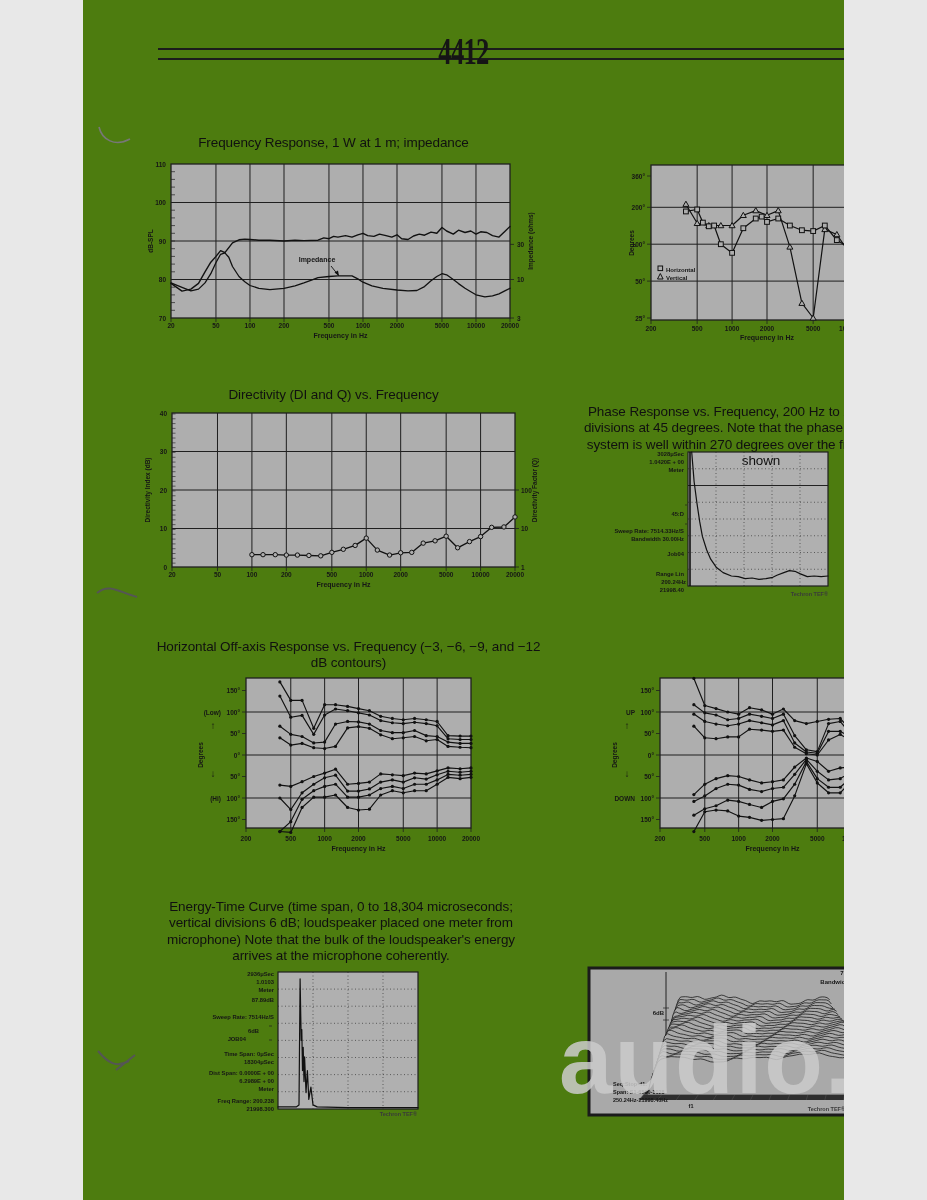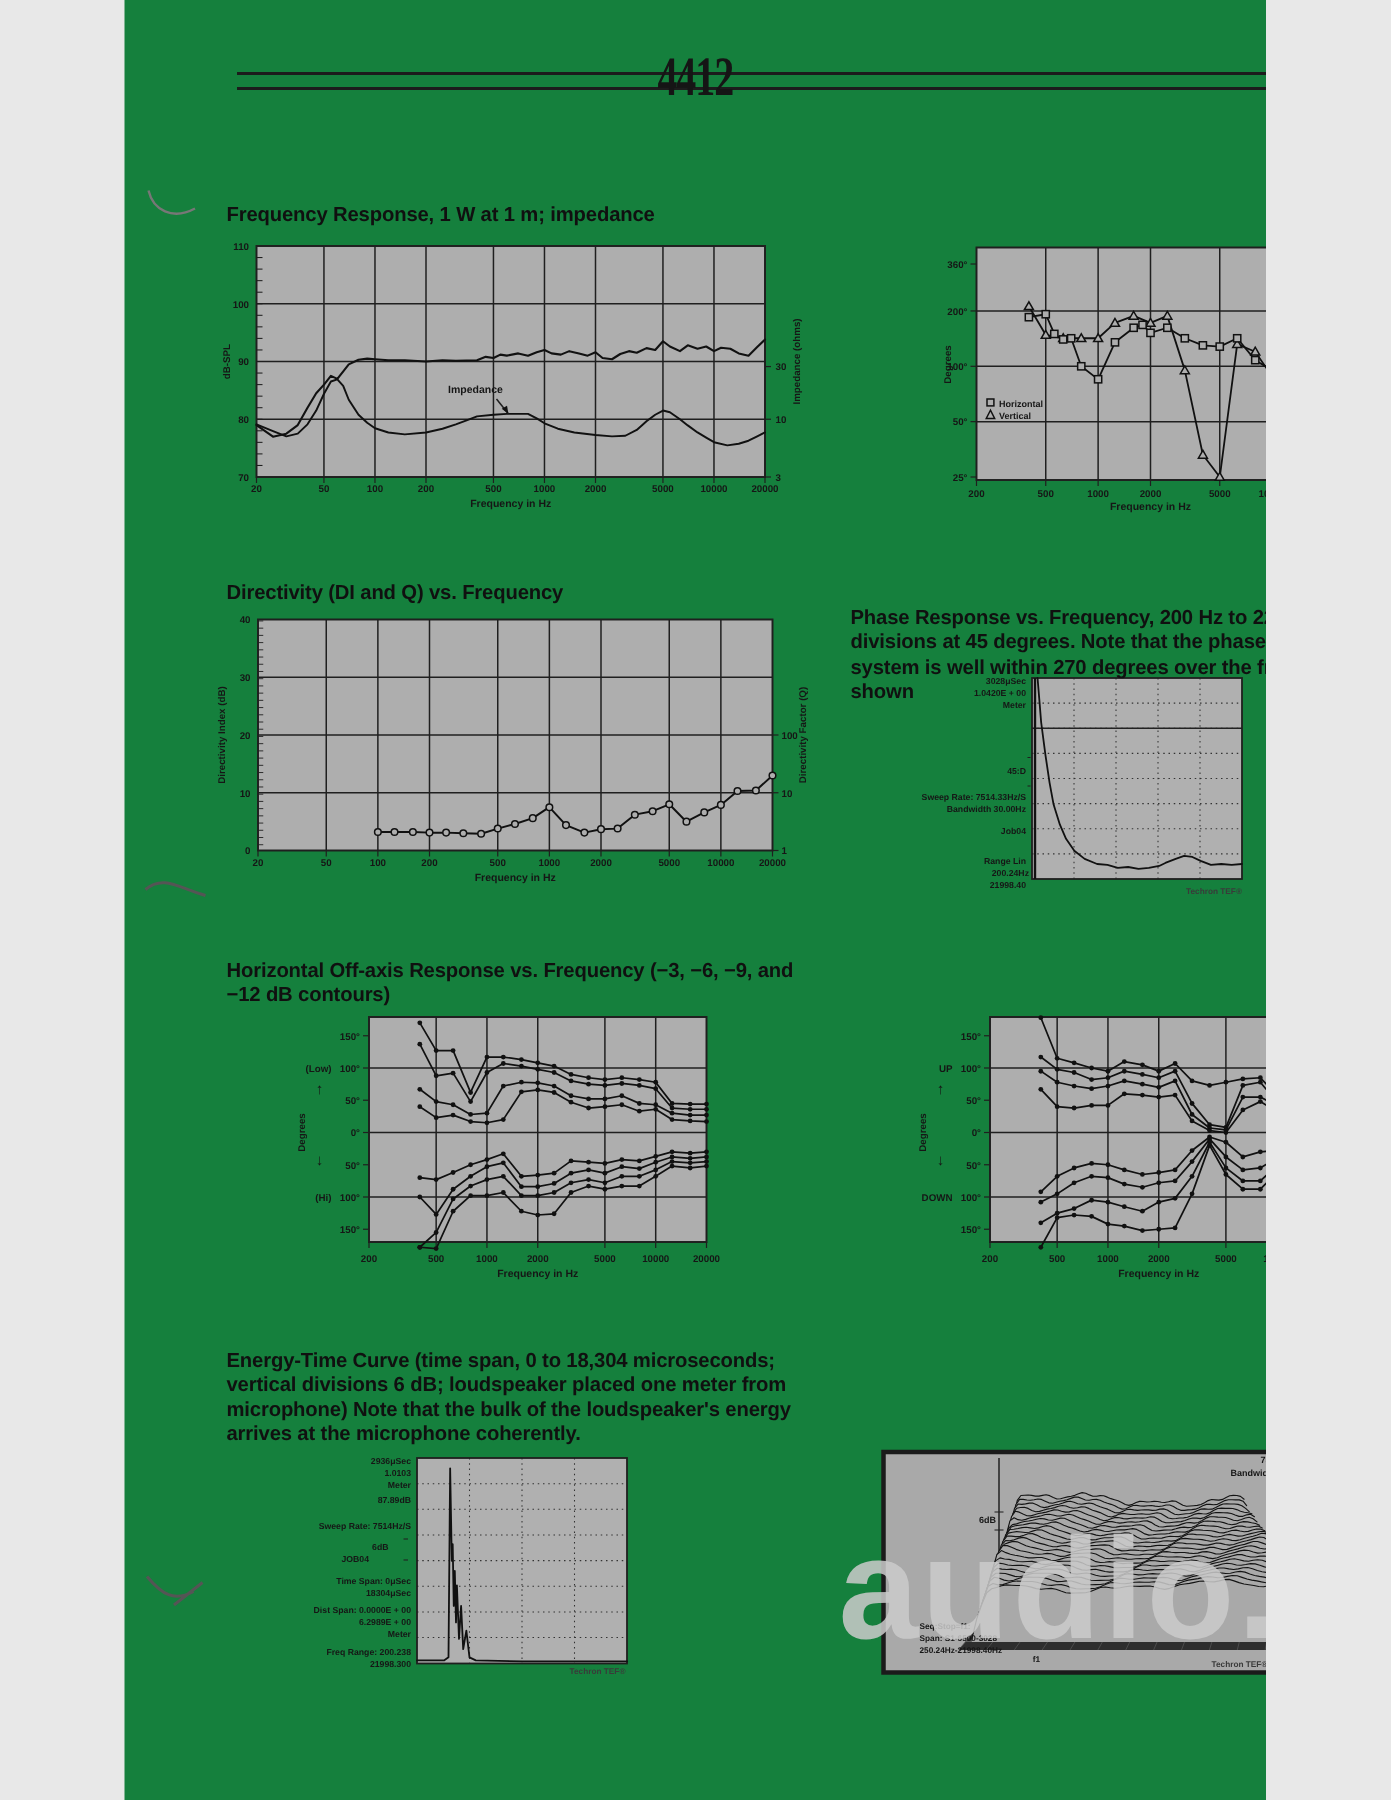--- a/index.html
+++ b/index.html
@@ -1,23 +1,23 @@
 <!DOCTYPE html>
 <html><head>
 <meta charset="utf-8">
 <style>
   html,body{margin:0;padding:0;background:#e8e8e8;}
-  #page{position:relative;width:761px;height:1200px;background:#15803d;margin:0 auto;
+  #page{position:relative;width:761px;height:1200px;background:#4d7c0f;margin:0 auto;
         overflow:hidden;font-family:"Liberation Sans",sans-serif;}
   .rule{position:absolute;left:75px;width:783px;height:2px;background:#1c1c1c;}
   #page-title{position:absolute;left:0;right:0;top:33px;text-align:center;
       font-family:"Liberation Serif",serif;font-size:37px;font-weight:bold;color:#151515;
       transform:scaleX(.72);letter-spacing:-1px;line-height:1;}
-  .cap{position:absolute;font-size:13.5px;font-weight:700;color:#101010;line-height:1.22;
-       letter-spacing:-.1px;}
+  .cap{position:absolute;font-size:13.5px;font-weight:400;color:#101010;line-height:1.22;
+       letter-spacing:-.1px;text-align:center;}
   #chart-layer{position:absolute;left:0;top:0;z-index:1;}
   #watermark{position:absolute;left:476px;top:1012px;z-index:3;font-size:96px;font-weight:bold;
       color:#cccccc;opacity:.85;letter-spacing:2px;line-height:1;white-space:nowrap;
       pointer-events:none;}
   .capwrap{z-index:2;}
 </style>
 </head>
 <body>
 
 <div id="page">

